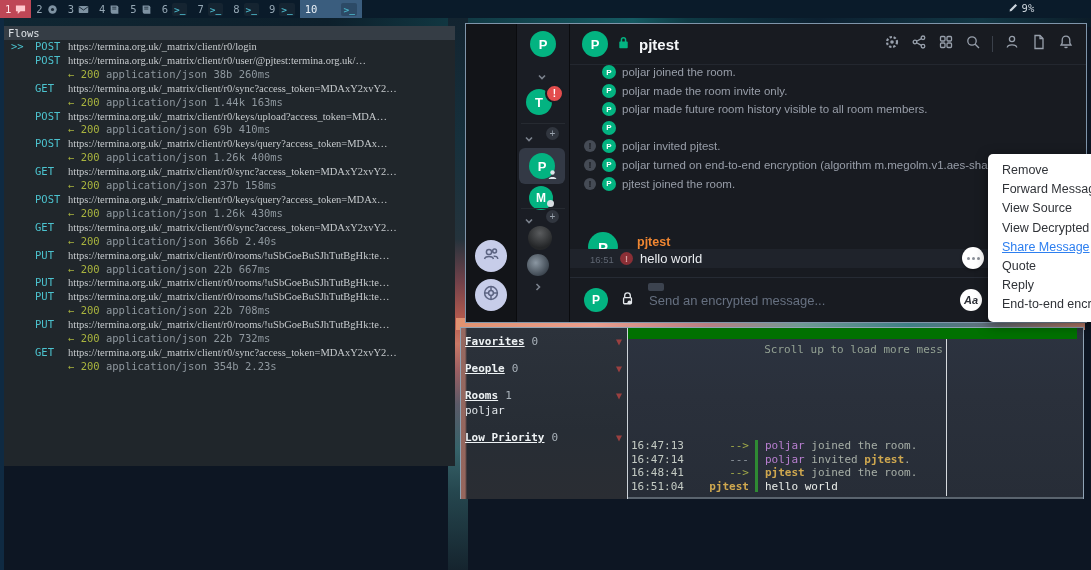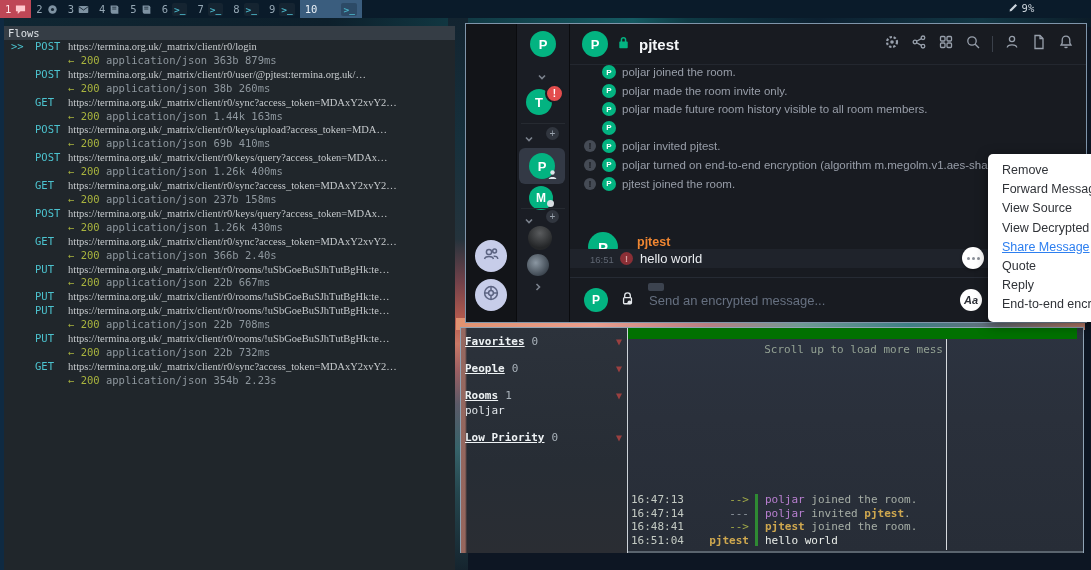--- a/index.html
+++ b/index.html
@@ -26,21 +26,21 @@
   .ws.urgent .ws-icon svg{fill:#ffc9ce;}
   .term-glyph{color:#49b3c6;font-weight:bold;font-size:9.5px;background:#152431;border-radius:2px;padding:0 2px;line-height:13px;}
   .ws.focused .term-glyph{background:#2c4a66;}
   .statusbar{margin-left:auto;display:flex;align-items:center;gap:18px;padding-right:22px;flex-direction:column;}
   .statusbar .seg{display:flex;align-items:center;gap:3px;}
   .statusbar svg{width:11px;height:11px;}
   .st-ip{color:#b9c8b4;} .st-bat{color:#9dc37b;font-family:Liberation Serif, serif;} .st-temp{color:#d8605c;}
   .st-bri,.st-vol{color:#ccd4dc;} .st-date{color:#b9c6d6;} .st-time{color:#d2dae2;}
 
   
-  .mitm{position:absolute;left:4px;top:26px;width:451px;height:544px;background:#20262b;overflow:hidden;
+  .mitm{position:absolute;left:4px;top:26px;width:451px;height:440px;background:#20262b;overflow:hidden;
     font-family:"DejaVu Sans Mono",monospace;font-size:10.5px;line-height:13.9px;color:#c6cacd;}
   .mitm-title{height:14px;line-height:14px;background:#353d45;color:#dde2e6;padding-left:4px;}
   .flow{position:relative;padding-left:64px;}
   .flow .marker{position:absolute;left:7px;color:#4cc3cf;}
   .flow .method{position:absolute;left:31px;color:#4cc3cf;}
   .flow .url{display:block;max-width:393px;word-break:break-all;font-family:Liberation Serif, serif;}
   .flow .resp{color:#8e979e;}
   .flow .resp .code{color:#a9b43e;}
 
   
@@ -95,21 +95,21 @@
     font-size:11px;font-weight:bold;display:flex;align-items:center;justify-content:center;font-style:italic;}
   .lock-ico svg{width:15px;height:15px;}
 
   
   .ctx{position:absolute;left:988px;top:154px;width:112px;background:#fff;border-radius:5px 0 0 5px;
     box-shadow:0 3px 12px rgba(0,0,0,.5);padding:7px 0 7px 14px;z-index:30;overflow:hidden;}
   .ctx-item{font-size:12.5px;color:#303338;line-height:19.2px;white-space:nowrap;}
   .ctx-item.link{color:#2d7ff0;text-decoration:underline;}
 
   
-  .gm{position:absolute;left:460px;top:327px;width:624px;height:226px;display:flex;
+  .gm{position:absolute;left:460px;top:327px;width:624px;height:172px;display:flex;
     border:1px solid #90a4b6;border-bottom:none;box-sizing:border-box;z-index:4;
     font-family:"DejaVu Sans Mono",monospace;font-size:11px;}
   .gm-side{width:166px;position:relative;color:#e7ebee;padding:7px 0 0 4px;box-sizing:border-box;
     background:linear-gradient(90deg,rgba(238,150,128,.55) 0 4px,rgba(0,0,0,0) 6px),
                linear-gradient(180deg,#2c323b,#272d35 60%,#2a2d33);}
   .gm-sec{margin-bottom:13px;line-height:14px;}
   .gm-title-row{position:relative;padding-right:16px;}
   .gm-title{font-weight:bold;text-decoration:underline;color:#eef2f4;}
   .gm-count{color:#a9b2ba;margin-left:7px;}
   .gm-tri{position:absolute;right:5px;top:0;color:#9b4040;font-size:10px;}
@@ -253,21 +253,20 @@
     </div>
   </div>
 
   <div class="mitm">
     <div class="mitm-title">Flows</div>
     <div id="flow-list">
         <div class="flow">
           <span class="marker">&gt;&gt;</span>
           <span class="method">POST</span>
           <span class="url">https://termina.org.uk/_matrix/client/r0/login</span>
-          <div class="resp"><span class="code">← 200 </span><span>application/json 363b 879ms</span></div>
         </div>
         <div class="flow">
           <span class="method">POST</span>
           <span class="url">https://termina.org.uk/_matrix/client/r0/user/@pjtest:termina.org.uk/…</span>
           <div class="resp"><span class="code">← 200 </span><span>application/json 38b 260ms</span></div>
         </div>
         <div class="flow">
           <span class="method">GET</span>
           <span class="url">https://termina.org.uk/_matrix/client/r0/sync?access_token=MDAxY2xvY2…</span>
           <div class="resp"><span class="code">← 200 </span><span>application/json 1.44k 163ms</span></div>

